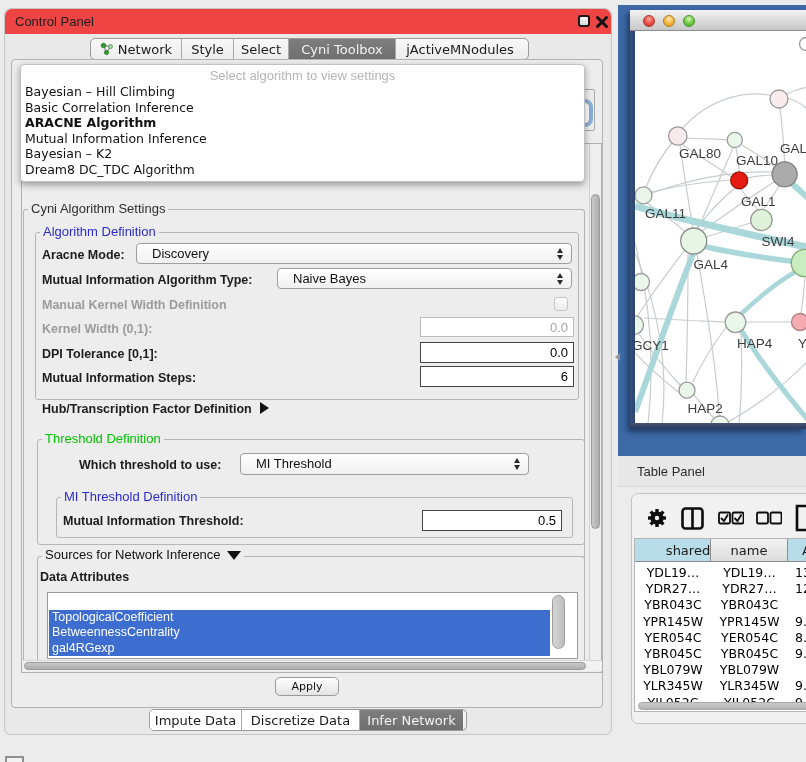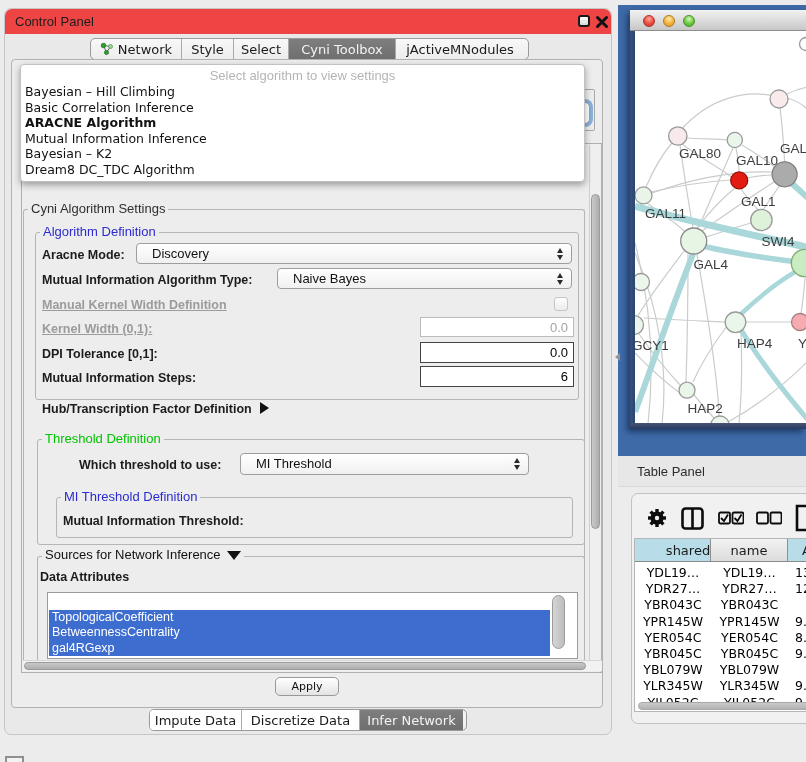--- a/index.html
+++ b/index.html
@@ -42,21 +42,21 @@
   #sp-hscroll{left:1px;bottom:1px;width:579px;height:11px;background:#f2f2f2;border-top:1px solid #d6d6d6;}
   #sp-hthumb{left:1px;top:1px;width:562px;height:8px;background:linear-gradient(#c9c9c9,#adadad);border:1px solid #9a9a9a;border-radius:5px;}
 
   
   .groupbox{border:1px solid #b5b5b5;border-radius:3px;}
   .grouptitle{position:absolute;background:#ededed;padding:0 3px;font-size:13px;line-height:14px;white-space:nowrap;}
   .noborder-bottom{border-bottom:none !important;border-radius:3px 3px 0 0;}
 
   
   .flabel{position:absolute;font-size:12.5px;font-weight:bold;color:#1c1c1c;white-space:nowrap;}
-  .flabel.disabled{color:#9b9b9b;text-decoration:underline;}
+  .flabel.disabled{color:#9b9b9b;}
   .combo{position:absolute;background:linear-gradient(#ffffff,#f0f0f0);border:1px solid #9e9e9e;border-radius:4px;
     font-size:13px;color:#111;display:flex;align-items:center;padding-left:15px;}
   .combo .stepper{position:absolute;right:7px;top:50%;transform:translateY(-50%);width:7px;height:12px;}
   .stepper:before{content:"";position:absolute;left:0;top:0;border-left:3.5px solid transparent;border-right:3.5px solid transparent;border-bottom:5px solid #2a2a2a;}
   .stepper:after{content:"";position:absolute;left:0;bottom:0;border-left:3.5px solid transparent;border-right:3.5px solid transparent;border-top:5px solid #2a2a2a;}
   .tfield{position:absolute;background:#fff;border:1px solid #444;font-size:13px;color:#000;
     display:flex;align-items:center;justify-content:flex-end;padding-right:5px;}
   .tfield.disabled{border-color:#bcbcbc;color:#a5a5a5;}
   .checkbox{position:absolute;width:14px;height:14px;background:linear-gradient(#fdfdfd,#ececec);border:1px solid #c5c5c5;border-radius:3px;}
   .tri-right{display:inline-block;width:0;height:0;border-top:6px solid transparent;border-bottom:6px solid transparent;border-left:9px solid #111;vertical-align:-1px;margin-left:8px;}
@@ -202,20 +202,23 @@
         <span class="flabel" style="left:57px;top:313.5px;">Which threshold to use:</span>
         <div class="combo" style="left:218px;top:308.5px;width:289px;height:22px;">
           <span>MI Threshold</span>
           <span class="stepper"></span>
         </div>
 
         <div class="abs groupbox" style="left:34px;top:353px;width:517px;height:41px;"></div>
         <span class="grouptitle" style="left:39px;top:346px;color:#2b2bd0;">MI Threshold Definition</span>
 
         <span class="flabel" style="left:41px;top:369.5px;">Mutual Information Threshold:</span>
+        <div class="tfield" style="left:400px;top:365.5px;width:140px;height:21px;">
+          <span>0.5</span>
+        </div>
 
         <div class="abs groupbox noborder-bottom" style="left:15px;top:412px;width:548px;height:110px;"></div>
         <span class="grouptitle" style="left:20px;top:404px;color:#111;"><span>Sources for Network Inference</span><span class="tri-down"></span></span>
 
         <span class="flabel" style="left:18px;top:426px;font-size:12.5px;">Data Attributes</span>
 
         <div id="attr-list" class="abs">
           <div id="attr-vthumb"></div>
             <div class="attr-item" style="top: 16.5px;">TopologicalCoefficient</div>
             <div class="attr-item" style="top: 32px;">BetweennessCentrality</div>

